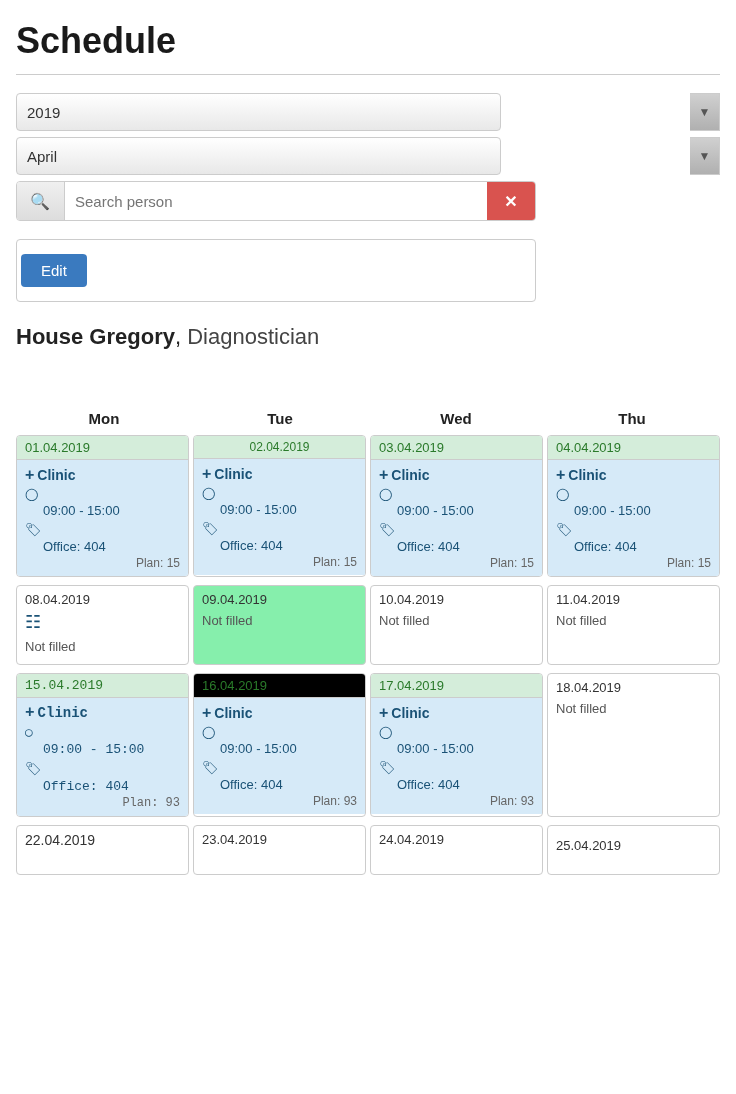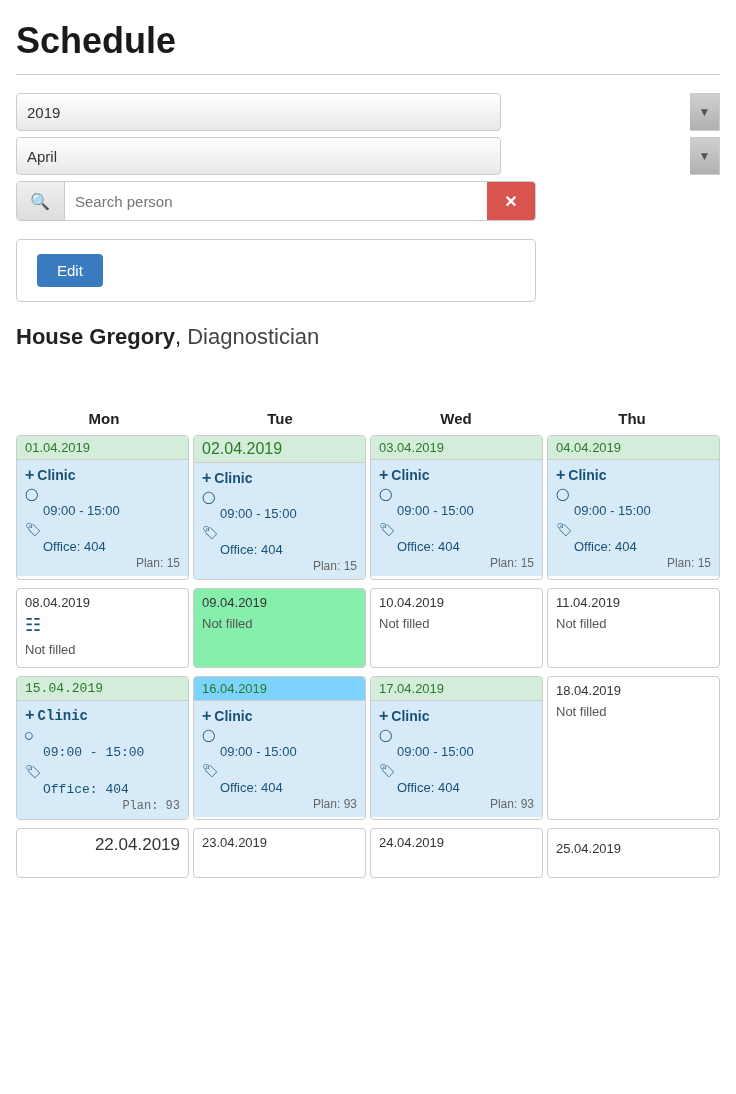--- a/index.html
+++ b/index.html
@@ -109,21 +109,21 @@
       align-items: center;
       justify-content: center;
       color: #fff;
       font-size: 16px;
       font-weight: bold;
     }
 
     .edit-section {
       border: 1px solid #ccc;
       border-radius: 4px;
-      padding: 14px 20px;
+      padding: 14px 4px;
       margin-bottom: 22px;
       width: 520px;
     }
 
     .edit-btn {
       background: #3a7abf;
       color: #fff;
       border: none;
       border-radius: 4px;
       padding: 8px 20px;
@@ -294,21 +294,21 @@
         <div class="office-row">
           <span style="margin-right:4px; color:#1a5276;">🏷</span>
         </div>
         <div style="color:#1a5276; font-size:13px; padding-left:18px; margin-bottom:2px;">Office: 404</div>
         <div class="plan-row">Plan: 15</div>
       </div>
     </div>
 
     <div style="border:1px solid #ccc; border-radius:4px; overflow:hidden; min-height:140px;">
       <div style="background:#d4edda; padding:4px 8px; border-bottom:1px solid #ccc;">
-        <div style="color:#2a7a2a; font-size:16px;">02.04.2019</div>
+        <div style="color:#2a7a2a; font-size:12px;text-align:center;">02.04.2019</div>
       </div>
       <div style="background:#d6eaf8; padding:6px 8px;">
         <div class="clinic-row">
           <span class="plus">+</span>
           <span>Clinic</span>
         </div>
         <div class="info-row">
           <span class="icon">◯</span>
         </div>
         <div style="color:#1a5276; font-size:13px; margin-bottom:4px; padding-left:18px;">09:00 - 15:00</div>
@@ -406,21 +406,21 @@
         <div style="color:#1a5276; font-size:13px; margin-bottom:4px; padding-left:18px;">09:00 - 15:00</div>
         <div class="office-row">
           <span style="margin-right:4px; color:#1a5276;">🏷</span>
         </div>
         <div style="color:#1a5276; font-size:13px; padding-left:18px; margin-bottom:2px;">Office: 404</div>
         <div class="plan-row">Plan: 93</div>
       </div>
     </div>
 
     <div style="border:1px solid #ccc; border-radius:4px; overflow:hidden; min-height:140px;">
-      <div style="background:#7dd3fc; padding:4px 8px; border-bottom:1px solid #ccc;">
+      <div style="background:#000000; padding:4px 8px; border-bottom:1px solid #ccc;">
         <div style="color:#2a7a2a; font-size:13px;">16.04.2019</div>
       </div>
       <div style="background:#d6eaf8; padding:6px 8px;">
         <div class="clinic-row">
           <span class="plus">+</span>
           <span>Clinic</span>
         </div>
         <div class="info-row">
           <span class="icon">◯</span>
         </div>
@@ -457,21 +457,21 @@
     <div style="border:1px solid #ccc; border-radius:4px; background:#fff; padding:6px 8px; min-height:80px;">
       <div style="color:#333; font-size:13px; margin-bottom:4px;">18.04.2019</div>
       <div class="not-filled">Not filled</div>
     </div>
 
   </div>
 
   <div class="grid-row">
 
     <div style="border:1px solid #ccc; border-radius:4px; background:#fff; padding:6px 8px; min-height:50px;">
-      <div style="color:#333; font-size:17px;text-align:right;">22.04.2019</div>
+      <div style="color:#333; font-size:14px;">22.04.2019</div>
     </div>
 
     <div style="border:1px solid #ccc; border-radius:4px; background:#fff; padding:6px 8px; min-height:50px;">
       <div style="color:#333; font-size:13px;">23.04.2019</div>
     </div>
 
     <div style="border:1px solid #ccc; border-radius:4px; background:#fff; padding:6px 8px; min-height:50px;">
       <div style="color:#333; font-size:13px;">24.04.2019</div>
     </div>
 

